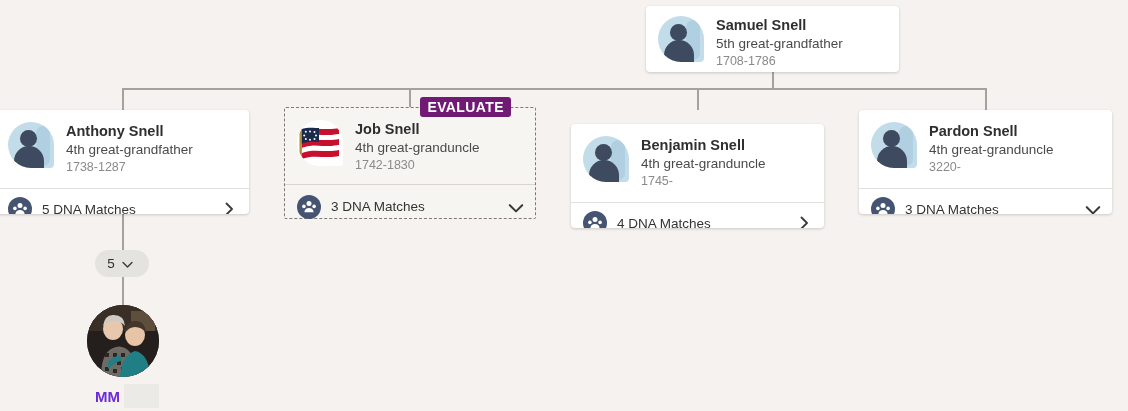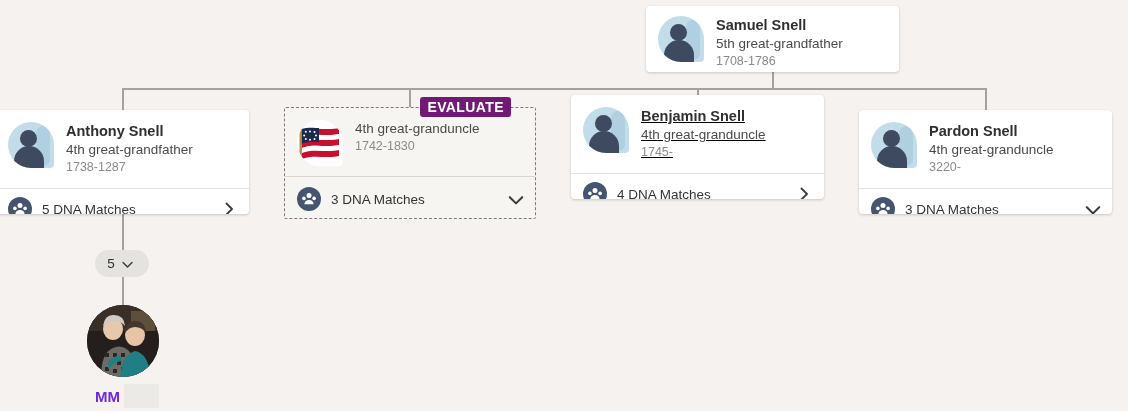--- a/index.html
+++ b/index.html
@@ -314,20 +314,21 @@
                   <circle cx="8.8" cy="19" r="1"></circle>
                 <circle cx="7.2" cy="15.5" r="1"></circle>
                   <circle cx="8.8" cy="11.8" r="1"></circle>
               </g>
               <rect x="2.5" y="8" width="2.4" height="30" fill="#b08d3f"></rect>
             </g>
           </svg>
         </span>
       </div>
       <div class="names">
+        <div class="pname">Job Snell</div>
         <div class="prel">4th great-granduncle</div>
         <div class="pdates">1742-1830</div>
       </div>
     </div>
     <div class="dna-row" style="height:44px;">
       <span class="dna-icon">
         <svg width="16" height="16" viewBox="0 0 16 16" fill="#ffffff">
           <circle cx="8" cy="4.6" r="2.5"></circle>
           <path d="M3.4 13.2c0-2.6 2.1-4.2 4.6-4.2s4.6 1.6 4.6 4.2z"></path>
           <circle cx="2.9" cy="7.4" r="1.8"></circle>
@@ -336,21 +337,21 @@
       </span>
       <span class="dna-label">3 DNA Matches</span>
       <span class="chev">
         <svg width="18" height="18" viewBox="0 0 16 16" fill="none" stroke="currentColor" stroke-width="1.8" stroke-linecap="round" stroke-linejoin="round">
             <polyline points="2.5,5.5 8,11 13.5,5.5"></polyline>
           </svg>
       </span>
     </div>
   </div>
 
-  <div class="card" style="left:571px; top:95px; width:253px; height:104px;text-decoration:underline;">
+  <div class="card" style="left:571px; top:124px; width:253px; height:104px;">
     <div class="card-body">
       <div class="avatar">
         <div class="shine"></div>
           <div class="head"></div>
           <div class="body"></div>
       </div>
       <div class="names">
         <div class="pname">Benjamin Snell</div>
         <div class="prel">4th great-granduncle</div>
         <div class="pdates">1745-</div>

